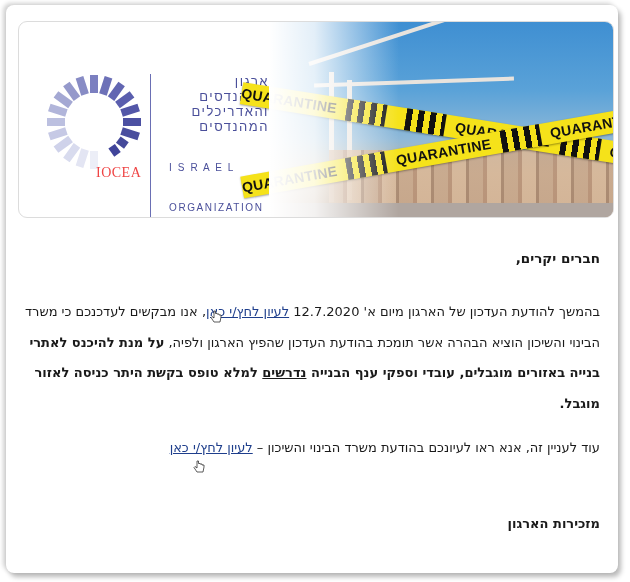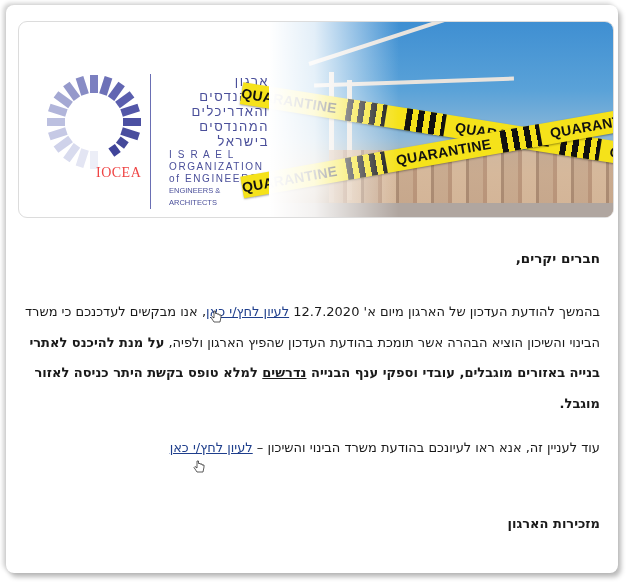--- a/index.html
+++ b/index.html
@@ -40,21 +40,21 @@
     background: repeating-linear-gradient(90deg, #111 0 6px, #f5e21a 6px 12px);
     margin: 0 10px;
   }
   .logo { position: absolute; left: 20px; top: 45px; width: 230px; height: 120px; }
   .ring { position: absolute; left: 0; top: 0; width: 110px; height: 110px; }
   .logo-text {
     position: absolute; left: 111px; top: 7px; border-left: 1px solid #6a6fb4; padding-left: 18px;
     color: #4a4f9a; font-family: "Liberation Sans", sans-serif;
   }
   .logo-text .he { font-size: 13px; line-height: 15px; direction: rtl; text-align: right; letter-spacing: 1.5px; }
-  .logo-text .en { font-size: 10px; line-height: 12px; letter-spacing: 1.6px; }
+  .logo-text .en { font-size: 10px; line-height: 12px; letter-spacing: 1.6px; margin-top: 28px; }
   .logo-text .en.small { font-size: 7.5px; letter-spacing: 0; }
   .acronym { position: absolute; left: 57px; top: 98px; font-family: "Liberation Serif", serif; color: #ef4444; font-size: 14px; letter-spacing: 0.5px; }
 
   .content { position: absolute; left: 18px; top: 240px; width: 582px; direction: rtl; text-align: right; color: #1a1a1a; font-size: 13px; }
   .greeting { position: absolute; right: 0; top: 10px; font-weight: bold; font-size: 13.5px; }
   .para { position: absolute; right: 0; top: 57px; width: 585px; line-height: 30.5px; font-size: 13px; }
   a.link { color: #1e3e8c; font-weight: normal; text-decoration: underline; }
   .u { text-decoration: underline; margin-top: 32px; }
   .b { font-weight: bold; }
   .hand { display: inline-block; width: 14px; height: 14px; position: absolute; }
@@ -89,21 +89,20 @@
         <rect x="-4" y="-47" width="8" height="18" fill="#a4a8d3" transform="rotate(306)"></rect>
         <rect x="-4" y="-47" width="8" height="18" fill="#9599cb" transform="rotate(324)"></rect>
         <rect x="-4" y="-47" width="8" height="18" fill="#888cc5" transform="rotate(342)"></rect>
       </g>
     </svg>
     <div class="acronym">IOCEA</div>
     <div class="logo-text">
       <div class="he">ארגון המהנדסים</div>
       <div class="he">והאדריכלים</div>
       <div class="he">המהנדסים</div>
-      <div class="he">בישראל</div>
       <div class="en">I S R A E L</div>
       <div class="en">ORGANIZATION</div>
       <div class="en">of ENGINEERS</div>
       <div class="en small">ENGINEERS &amp; ARCHITECTS</div>
     </div>
   </div>
 
   <div class="photo">
     <div class="crane" style="left:40px;top:40px;width:200px;height:4px;transform:rotate(-18deg);transform-origin:left;"></div>
     <div class="crane" style="left:60px;top:50px;width:5px;height:130px;"></div>

